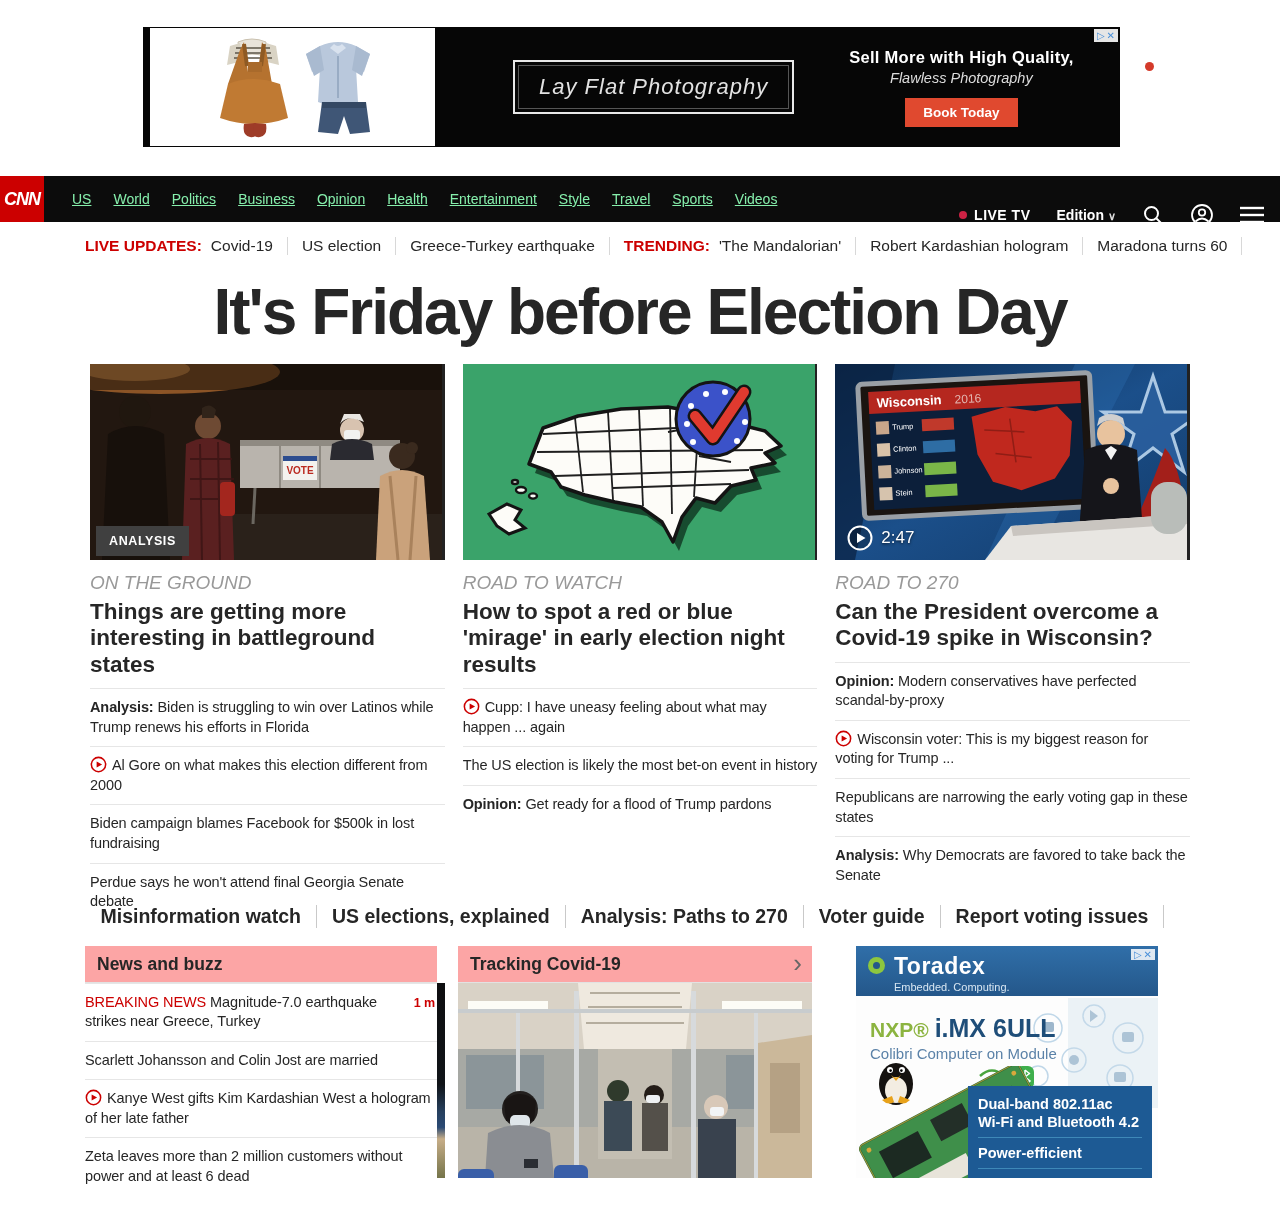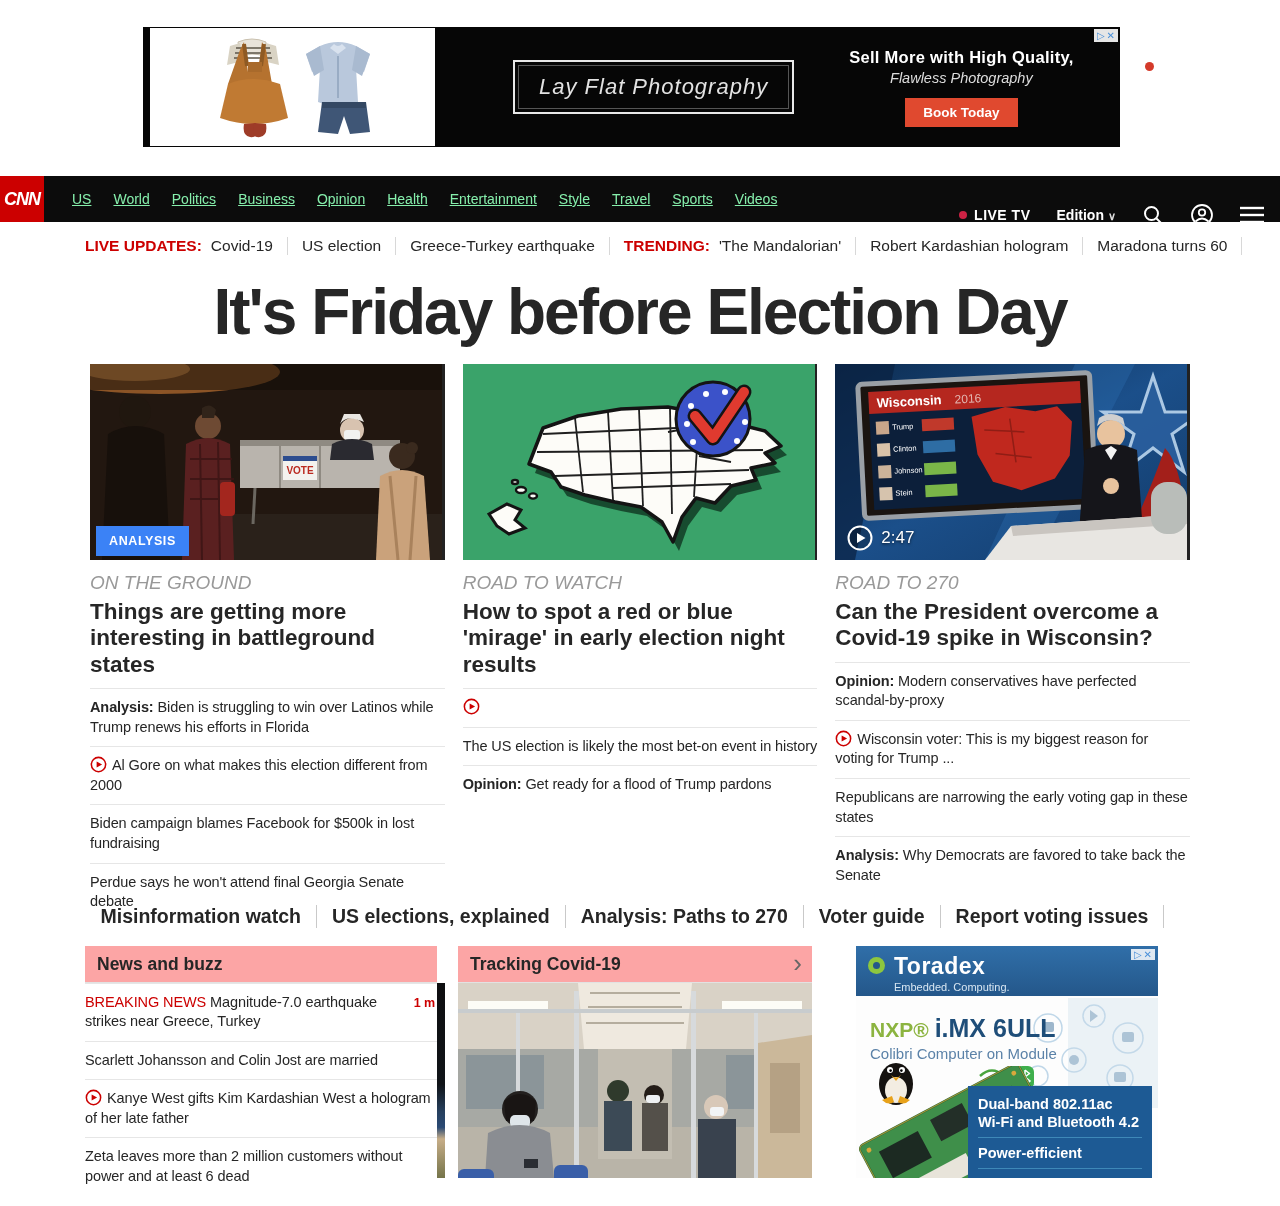--- a/index.html
+++ b/index.html
@@ -49,21 +49,21 @@
   .ticker .t-item { color:#262626; white-space:nowrap; padding-right:14px; margin-right:14px;
     border-right:1px solid #d8d8d8; cursor:pointer; }
   
   .banner-headline { text-align:center; font-size:64px; font-weight:bold; color:#262626;
     letter-spacing:-2px; margin:8px 0 14px 0; line-height:1.15; cursor:pointer; }
   
   .cards { width:1100px; margin:14px auto 0 auto; display:grid;
     grid-template-columns:1fr 1fr 1fr; column-gap:18px; height:505px; }
   .media { height:196px; position:relative; overflow:hidden; cursor:pointer; background:#222; }
   .media svg { display:block; }
-  .badge { position:absolute; left:6px; bottom:4px; background:#3b82f6; color:#fff;
+  .badge { position:absolute; left:6px; bottom:4px; background:#404040; color:#fff;
     font-weight:bold; font-size:12.5px; letter-spacing:.6px; padding:8px 13px; }
   .vid-overlay { position:absolute; left:12px; bottom:9px; display:flex; align-items:center;
     gap:8px; color:#fff; font-size:17px; text-shadow:0 1px 3px rgba(0,0,0,.7); }
   .kicker { font-style:italic; color:#999; font-size:19px; margin:12px 0 5px 0; }
   .card-title { font-size:22.5px; font-weight:bold; line-height:1.18; color:#262626;
     margin-bottom:10px; cursor:pointer; }
   ul.story-list { list-style:none; }
   ul.story-list li { border-top:1px solid #e6e6e6; padding:9px 0; font-size:14.5px;
     letter-spacing:-.1px; line-height:1.35; color:#262626; cursor:pointer; position:relative; }
   .pfx { font-weight:bold; }
@@ -327,21 +327,21 @@
         <path d="M232 52 L250 74 L281 28" fill="none" stroke="#141414" stroke-width="15" stroke-linecap="round" stroke-linejoin="round"></path>
         <path d="M232 52 L250 74 L281 28" fill="none" stroke="#e03a2f" stroke-width="10" stroke-linecap="round" stroke-linejoin="round"></path>
       </svg>
     </div>
     <div class="kicker">ROAD TO WATCH</div>
     <div class="card-title">How to spot a red or blue 'mirage' in early election night results</div>
     <ul class="story-list">
       <li><svg class="play-ic" width="17" height="17" viewBox="0 0 20 20">
             <circle cx="10" cy="10" r="8.4" fill="#fff" stroke="#cc0000" stroke-width="1.8"></circle>
             <path d="M7.8 6.4 L14.2 10 L7.8 13.6 Z" fill="#cc0000"></path>
-          </svg></li>
+          </svg><span>Cupp: I have uneasy feeling about what may happen ... again</span></li>
       <li><span>The US election is likely the most bet-on event in history</span></li>
       <li><span class="pfx">Opinion:</span> <span>Get ready for a flood of Trump pardons</span></li>
     </ul>
   </div>
 
   <div>
     <div class="media">
       <svg width="352" height="196" viewBox="0 0 352 196">
         <defs>
           <linearGradient id="stbg" x1="0" y1="0" x2="1" y2="1">

